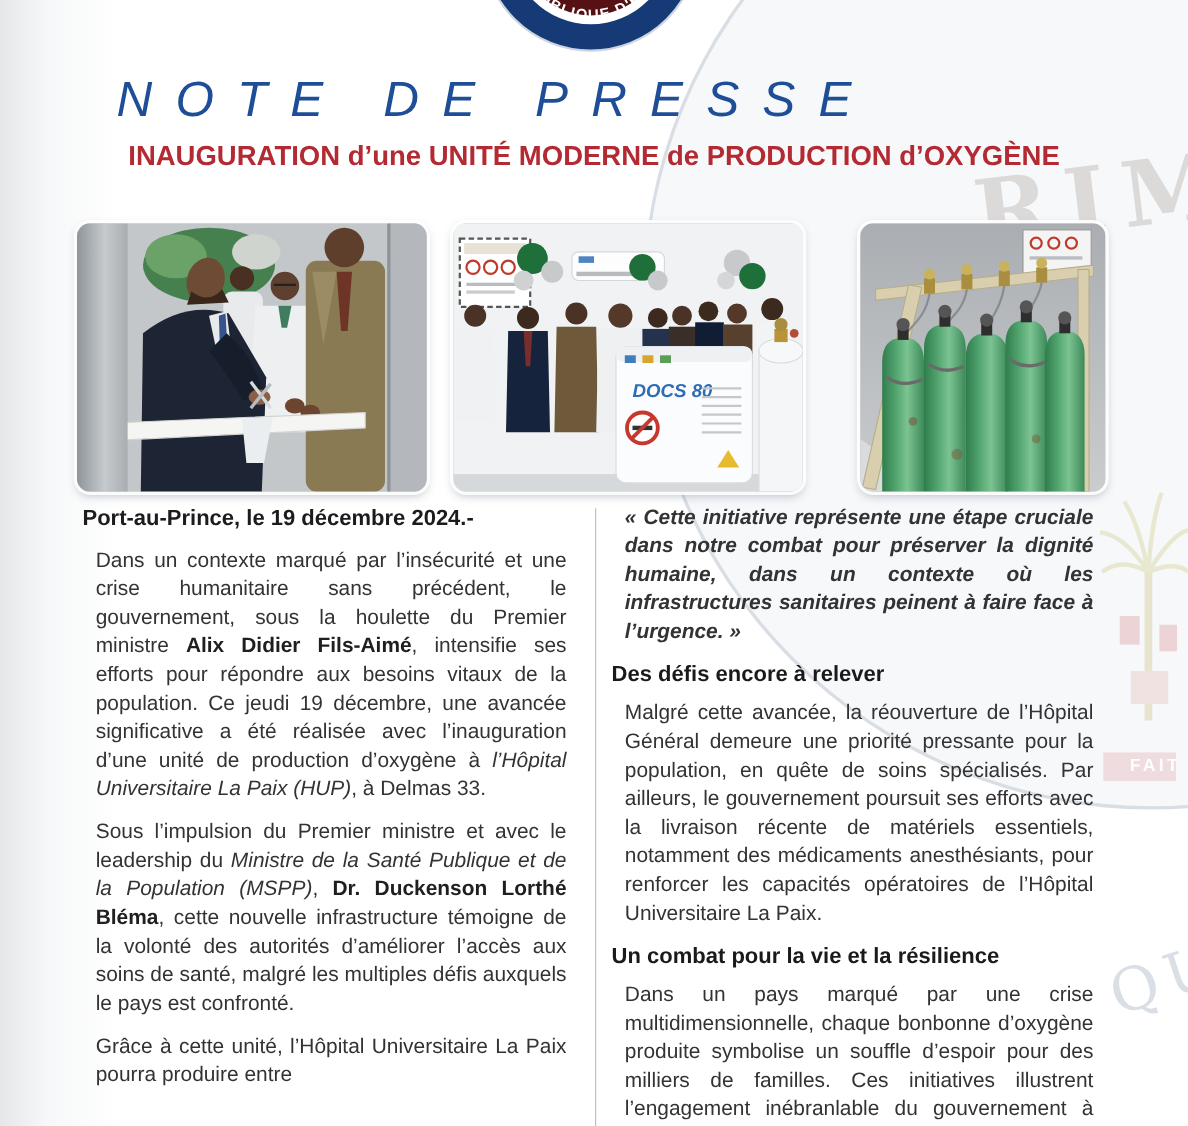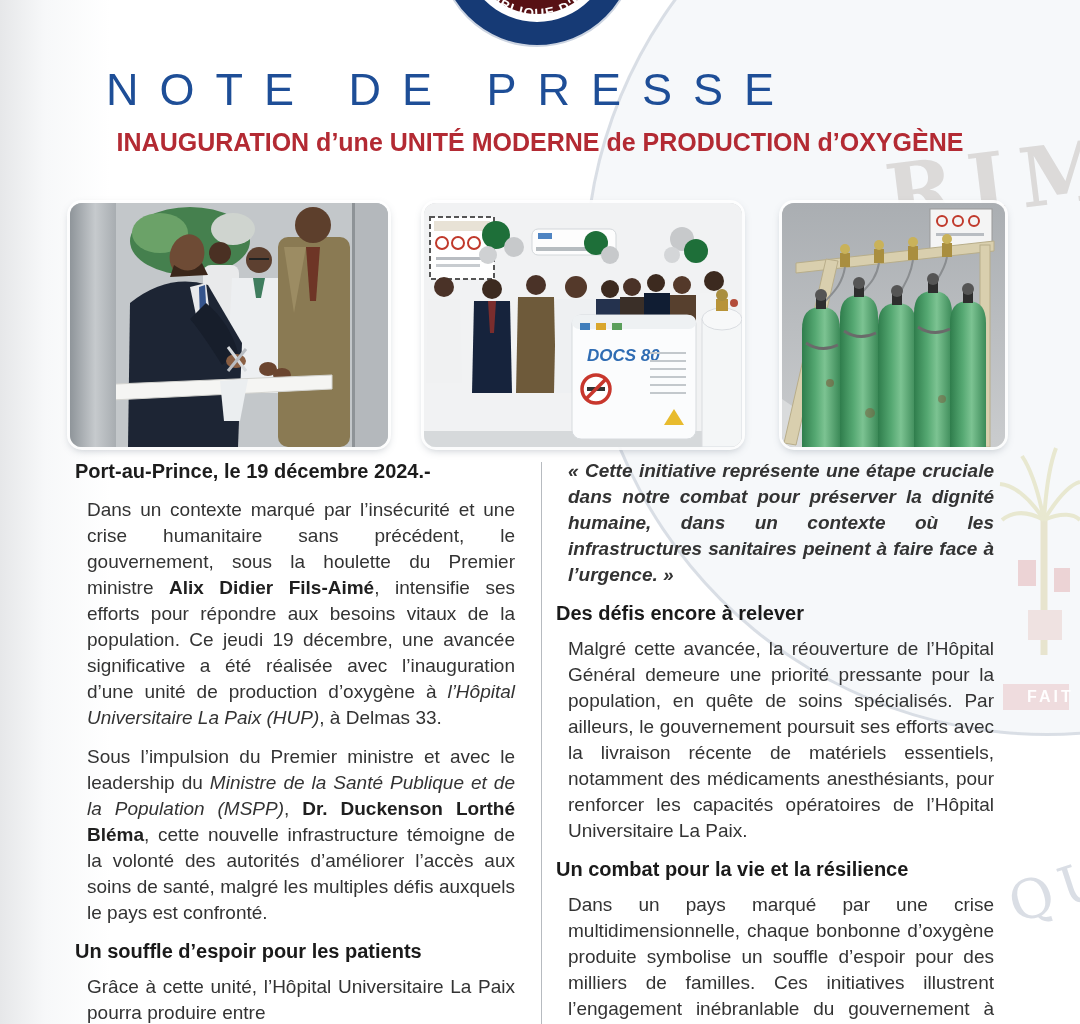--- a/index.html
+++ b/index.html
@@ -42,37 +42,38 @@
   .wm-palm { position:absolute; left:998px; top:440px; opacity:0.33; }
 
   
   .seal { position:absolute; left:437px; top:-152px; width:200px; height:200px; }
   .page-title {
     position:absolute; left:0; top:64px; width:880px;
     text-align:center;
     font-size:45px; font-weight:500; letter-spacing:21px;
     color:#1e4e97; padding-left:21px; box-sizing:border-box;
     margin:0;
+    font-style:italic;
   }
   .subtitle {
     position:absolute; left:0; top:127px; width:1080px;
     text-align:center; font-weight:bold; font-size:25px; line-height:30px;
     color:#b32a33; margin:0;
   }
 
   
   .photo {
     position:absolute; top:203px; height:244px;
     border-radius:12px; overflow:hidden; margin:0; padding:0;
     box-shadow:0 0 0 3px rgba(255,255,255,0.9), 0 3px 9px rgba(88,99,115,0.38);
     background:#cfd2d4;
   }
   .photo svg { display:block; }
   #photo1 { left:70px;  width:318px; }
-  #photo2 { left:424px; width:318px;text-align:center; }
+  #photo2 { left:412px; width:318px;text-align:center; }
   #photo3 { left:782px; width:223px; }
 
   
   .col { position:absolute; top:458px; height:566px; overflow:hidden; }
   .col-left  { left:75px;  width:452px; }
   .col-right { left:556px; width:450px; }
   .divider   { position:absolute; left:541px; top:462px; width:1px; height:562px; background:#b7bbc0; }
 
   .dateline { font-size:20px; font-weight:bold; color:#1c1c1c; margin:2px 0 14px; }
   .col p    { font-size:19px; line-height:26px; text-align:justify; margin:0 12px 13px; color:#333; }
@@ -341,21 +342,20 @@
       </g>
     </svg>
   </figure>
 
   <div class="divider"></div>
 
   <div class="col col-left">
     <div class="dateline">Port-au-Prince, le 19 décembre 2024.-</div>
     <p><span>Dans un contexte marqué par l’insécurité et une crise humanitaire sans précédent, le gouvernement, sous la houlette du Premier ministre </span><b>Alix Didier Fils-Aimé</b><span>, intensifie ses efforts pour répondre aux besoins vitaux de la population. Ce jeudi 19 décembre, une avancée significative a été réalisée avec l’inauguration d’une unité de production d’oxygène à </span><i>l’Hôpital Universitaire La Paix (HUP)</i><span>, à Delmas 33.</span></p>
     <p><span>Sous l’impulsion du Premier ministre et avec le leadership du </span><i>Ministre de la Santé Publique et de la Population (MSPP)</i><span>, </span><b>Dr. Duckenson Lorthé Bléma</b><span>, cette nouvelle infrastructure témoigne de la volonté des autorités d’améliorer l’accès aux soins de santé, malgré les multiples défis auxquels le pays est confronté.</span></p>
-    <h3>Un souffle d’espoir pour les patients</h3>
     <p><span>Grâce à cette unité, l’Hôpital Universitaire La Paix pourra produire entre </span></p>
   </div>
 
   <div class="col col-right">
     <p class="quote">« Cette initiative représente une étape cruciale dans notre combat pour préserver la dignité humaine, dans un contexte où les infrastructures sanitaires peinent à faire face à l’urgence. »</p>
     <h3>Des défis encore à relever</h3>
     <p>Malgré cette avancée, la réouverture de l’Hôpital Général demeure une priorité pressante pour la population, en quête de soins spécialisés. Par ailleurs, le gouvernement poursuit ses efforts avec la livraison récente de matériels essentiels, notamment des médicaments anesthésiants, pour renforcer les capacités opératoires de l’Hôpital Universitaire La Paix.</p>
     <h3>Un combat pour la vie et la résilience</h3>
     <p>Dans un pays marqué par une crise multidimensionnelle, chaque bonbonne d’oxygène produite symbolise un souffle d’espoir pour des milliers de familles. Ces initiatives illustrent l’engagement inébranlable du gouvernement à protéger les plus vulnérables et à garantir leur droit à la santé.</p>
 

